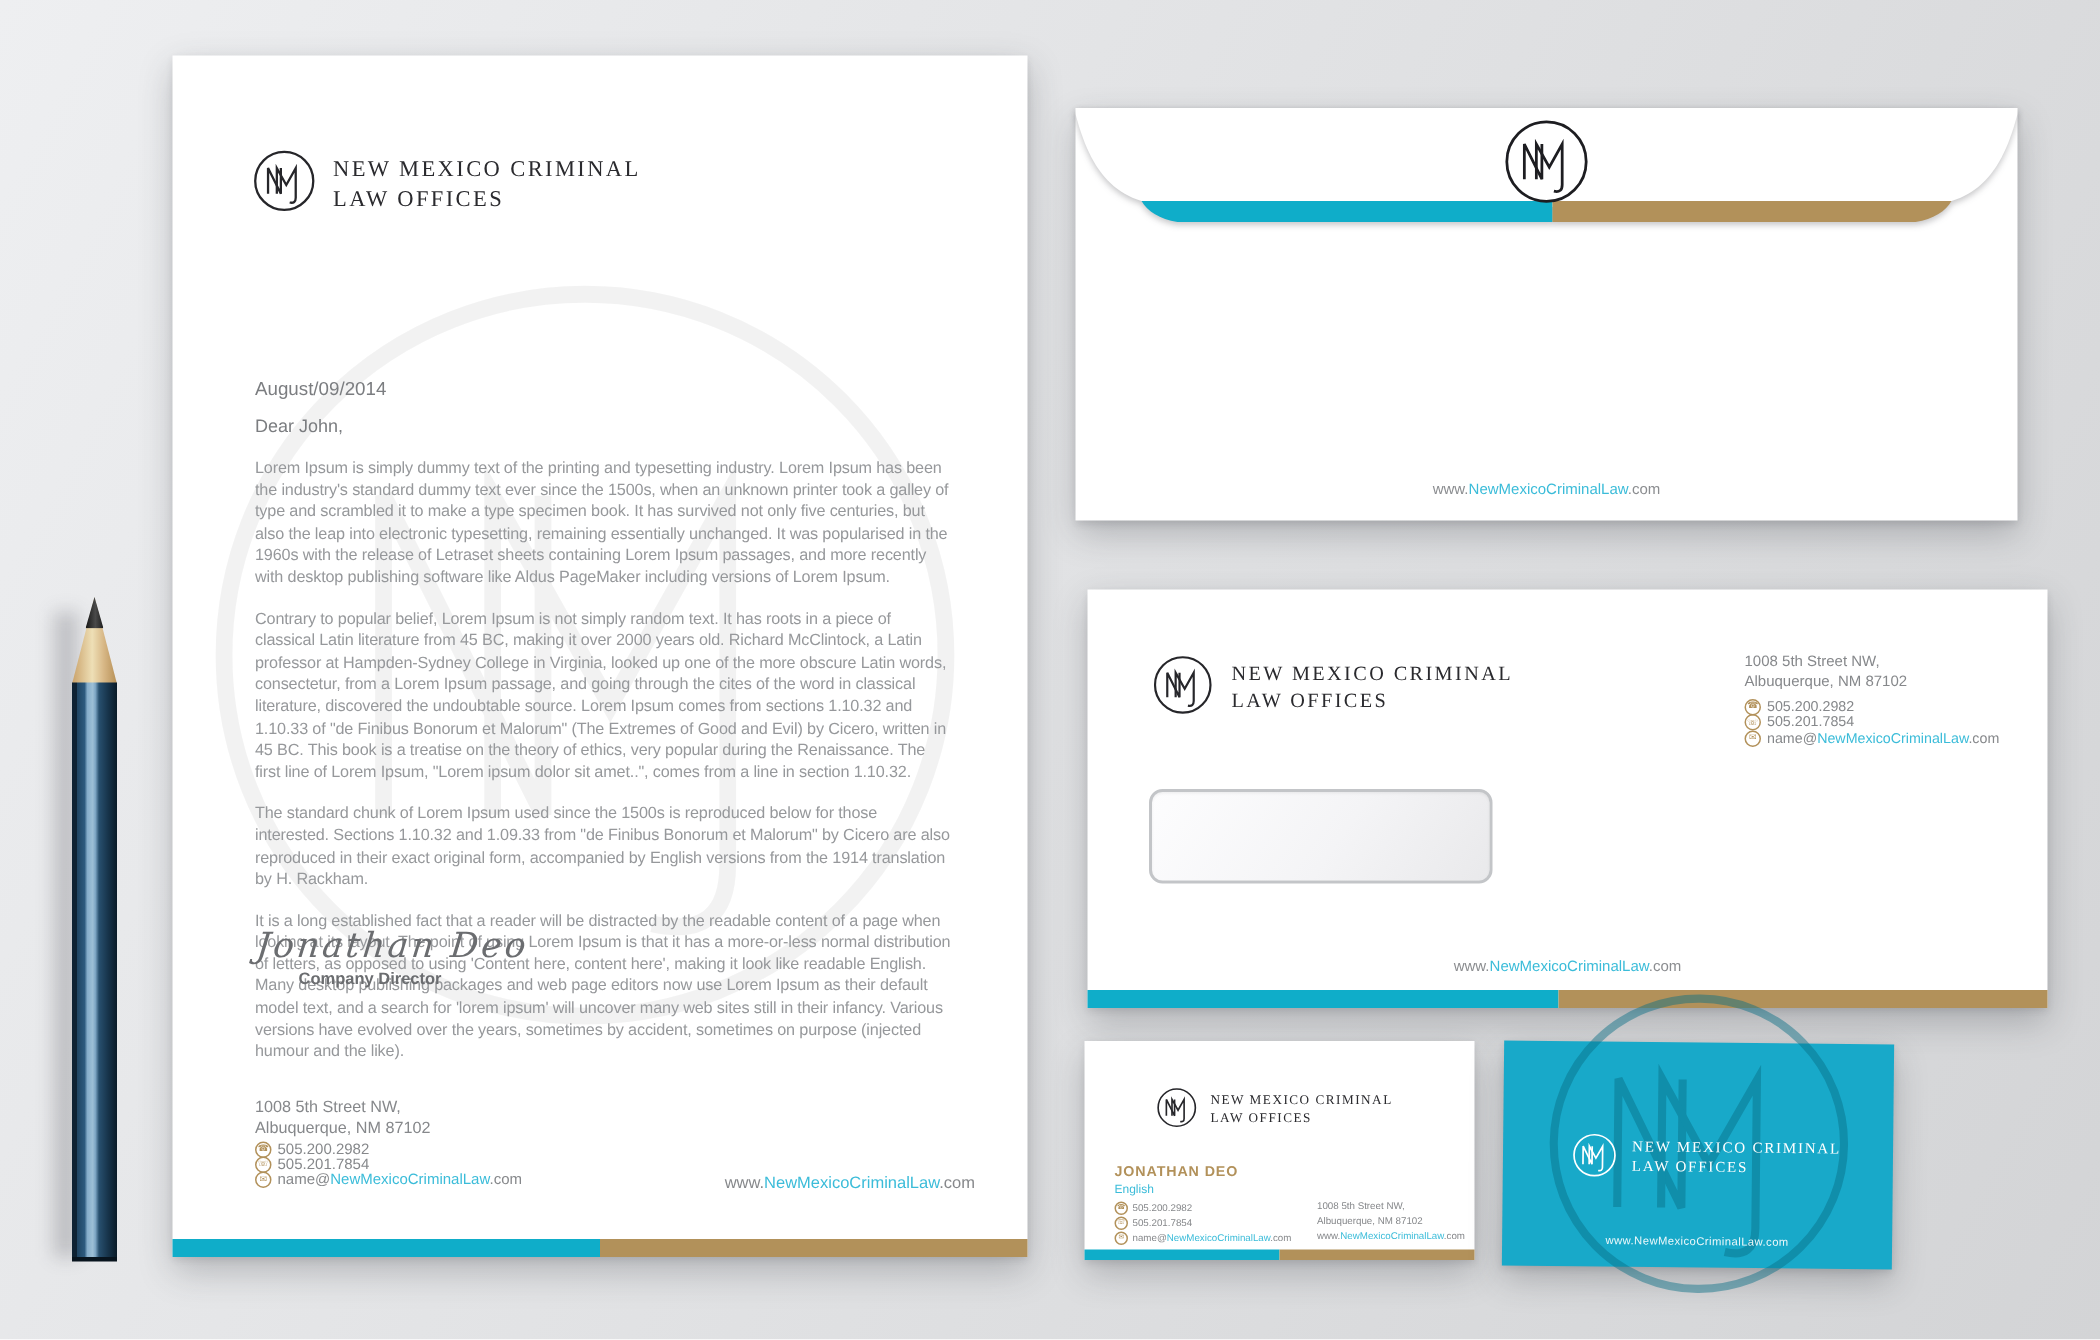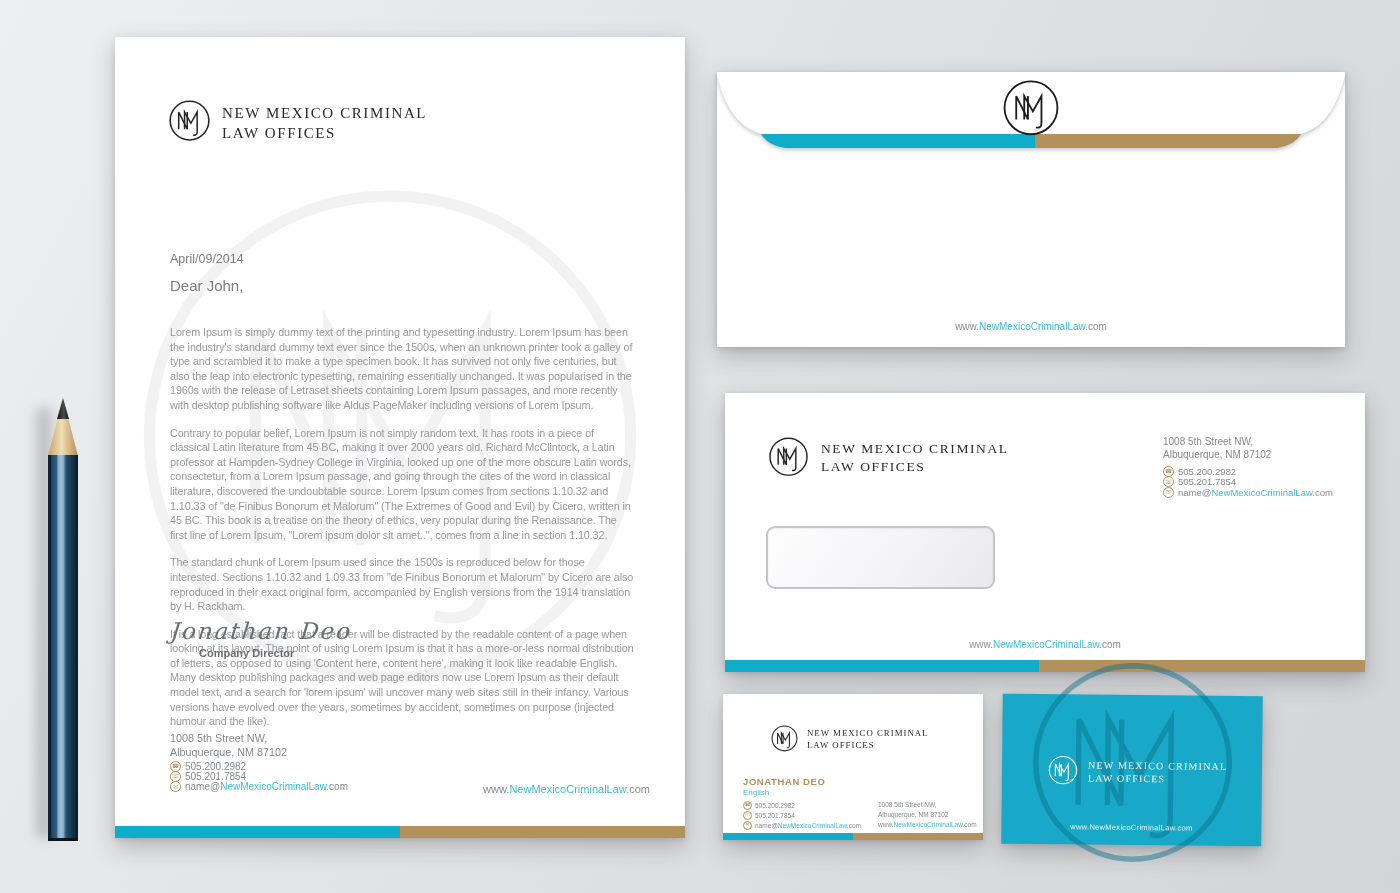--- a/index.html
+++ b/index.html
@@ -14,23 +14,23 @@
   .mm svg{display:block;width:100%;height:100%;fill:none;stroke:currentColor;}
 
   
   .letterhead{left:115px;top:37px;width:570px;height:801px;}
   .lh-watermark{left:-5px;top:120px;width:560px;height:582px;color:#1a1a1a;opacity:.05;}
   .logo-row-text{position:absolute;font-family:"Liberation Serif",serif;color:#2a2a2e;
     letter-spacing:1.6px;white-space:nowrap;}
   .lh-logo{left:52px;top:61px;width:45px;height:47px;color:#26262a;}
   .lh-logo-text{left:107px;top:67px;font-size:15px;line-height:19.5px;}
   .lh-date{position:absolute;left:55px;top:215px;font-size:12.5px;color:#7b7d80;}
-  .lh-salutation{position:absolute;left:55px;top:240px;font-size:15px;color:#7b7d80;}
+  .lh-salutation{position:absolute;left:55px;top:240px;font-size:12px;color:#7b7d80;}
   .lh-body{position:absolute;left:55px;top:268px;width:466px;font-size:10.8px;
-    line-height:14.6px;color:#96989b;letter-spacing:-.1px;margin-top:20px;}
+    line-height:14.6px;color:#96989b;letter-spacing:-.1px;}
   .lh-body p{margin:0 0 13px 0;}
   .lh-signature{position:absolute;left:56px;top:581px;font-family:"DejaVu Serif",serif;
     font-style:italic;font-size:23px;letter-spacing:2px;color:#6b6d70;transform:skewX(-6deg);}
   .lh-sig-title{position:absolute;left:56px;top:610px;font-size:11px;font-weight:bold;color:#6b6d70;margin-left:28px;}
   .lh-footer-addr{position:absolute;left:55px;top:694px;font-size:10.8px;line-height:14px;color:#86888b;}
   .contact-rows{position:absolute;font-size:10px;color:#86888b;text-align:right;}
   .lh-contact{left:55px;top:724px;}
   .contact-rows .row{display:flex;align-items:center;height:10.3px;white-space:nowrap;}
   .ci{display:inline-flex;align-items:center;justify-content:center;width:9px;height:9px;
     border:1px solid #b2915a;border-radius:50%;color:#b2915a;font-size:6px;line-height:1;
@@ -135,21 +135,21 @@
         <path d="M26 69 V31 L45 69 V31"></path>
         <path d="M39 69 V31 L53 56 L67 31 V75 Q67 84 58 82"></path>
       </g>
         </svg>
     </div>
     <div class="logo-row-text lh-logo-text">
       <div>NEW MEXICO CRIMINAL</div>
       <div>LAW OFFICES</div>
     </div>
 
-    <div class="lh-date">April/09/2014</div>
+    <div class="lh-date">August/09/2014</div>
     <div class="lh-salutation">Dear John,</div>
 
     <div class="lh-body">
       <p>Lorem Ipsum is simply dummy text of the printing and typesetting industry. Lorem Ipsum has been the industry's standard dummy text ever since the 1500s, when an unknown printer took a galley of type and scrambled it to make a type specimen book. It has survived not only five centuries, but also the leap into electronic typesetting, remaining essentially unchanged. It was popularised in the 1960s with the release of Letraset sheets containing Lorem Ipsum passages, and more recently with desktop publishing software like Aldus PageMaker including versions of Lorem Ipsum.</p>
       <p>Contrary to popular belief, Lorem Ipsum is not simply random text. It has roots in a piece of classical Latin literature from 45 BC, making it over 2000 years old. Richard McClintock, a Latin professor at Hampden-Sydney College in Virginia, looked up one of the more obscure Latin words, consectetur, from a Lorem Ipsum passage, and going through the cites of the word in classical literature, discovered the undoubtable source. Lorem Ipsum comes from sections 1.10.32 and 1.10.33 of "de Finibus Bonorum et Malorum" (The Extremes of Good and Evil) by Cicero, written in 45 BC. This book is a treatise on the theory of ethics, very popular during the Renaissance. The first line of Lorem Ipsum, "Lorem ipsum dolor sit amet..", comes from a line in section 1.10.32.</p>
       <p>The standard chunk of Lorem Ipsum used since the 1500s is reproduced below for those interested. Sections 1.10.32 and 1.09.33 from "de Finibus Bonorum et Malorum" by Cicero are also reproduced in their exact original form, accompanied by English versions from the 1914 translation by H. Rackham.</p>
       <p>It is a long established fact that a reader will be distracted by the readable content of a page when looking at its layout. The point of using Lorem Ipsum is that it has a more-or-less normal distribution of letters, as opposed to using 'Content here, content here', making it look like readable English. Many desktop publishing packages and web page editors now use Lorem Ipsum as their default model text, and a search for 'lorem ipsum' will uncover many web sites still in their infancy. Various versions have evolved over the years, sometimes by accident, sometimes on purpose (injected humour and the like).</p>
     </div>
 
     <div class="lh-signature">Jonathan Deo</div>

